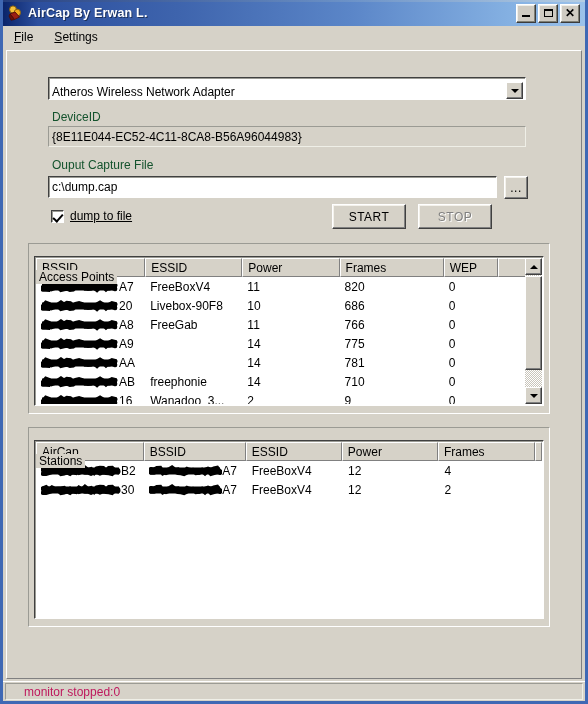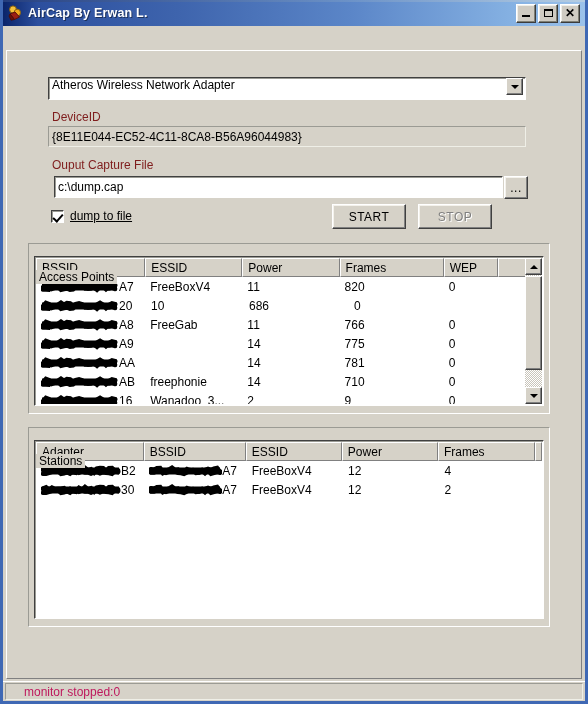--- a/index.html
+++ b/index.html
@@ -137,37 +137,37 @@
     border-top: 1px solid #ffffff;
     border-left: 1px solid #ffffff;
     border-right: 1px solid #808080;
     border-bottom: 1px solid #808080;
     box-sizing: border-box;
   }
 
   .field-label {
     position: absolute;
     font-size: 12px;
-    color: #7f1d1d;
+    color: #14532d;
     white-space: nowrap;
   }
 
   
   .combo {
     position: absolute;
     background: #ffffff;
     border: 1px solid #808080;
     border-top-color: #404040;
     border-left-color: #404040;
     border-right-color: #ffffff;
     border-bottom-color: #ffffff;
     box-sizing: border-box;
     box-shadow: inset 1px 1px 0 #9b9b94;
     display: flex;
-    align-items: flex-start;
+    align-items: flex-end;
   }
   .combo .val {
     padding-left: 3px;
     font-size: 12px;
     color: #000;
     flex: 1 1 auto;
     white-space: nowrap;
     overflow: hidden;
   }
   .combo-btn {
@@ -482,34 +482,38 @@
         </span>
       <span class="win-btn max">
           <span class="g"></span>
         </span>
       <span class="win-btn close">
           <span class="g">✕</span>
         </span>
     </span>
   </div>
 
+  <div id="menu-bar">
+    <span class="menu-item"><u>F</u><span>ile</span></span>
+    <span class="menu-item"><u>S</u><span>ettings</span></span>
+  </div>
 
   <div id="client">
     <div id="outer-panel">
 
       <div class="combo" style="left:41px; top:26px; width:478px; height:23px;">
         <span class="val">Atheros Wireless Network Adapter</span>
         <span class="combo-btn"></span>
       </div>
 
       <div class="field-label" style="left:45px; top:59px;">DeviceID</div>
       <div class="txt readonly" style="left:41px; top:75px; width:478px; height:21px;">{8E11E044-EC52-4C11-8CA8-B56A96044983}</div>
 
       <div class="field-label" style="left:45px; top:107px;text-align:right;">Ouput Capture File</div>
-      <div class="txt" style="left:47px; top:125px; width:449px; height:22px;">c:\dump.cap</div>
+      <div class="txt" style="left:41px; top:125px; width:449px; height:22px;">c:\dump.cap</div>
       <div class="btn" style="left:497px; top:125px; width:24px; height:23px;">...</div>
 
       <div class="cbx-wrap" style="left:44px; top:158px;">
         <span class="cbx-box checked"></span>
         <span class="cbx-label">dump to file</span>
       </div>
 
       <div class="btn" style="left:325px; top:153px; width:74px; height:25px;">START</div>
       <div class="btn disabled" style="left:411px; top:153px; width:74px; height:25px;">STOP</div>
 
@@ -549,20 +553,21 @@
                   <div class="lv-td" style="width:110px">
                     <span class="redact">
                       <svg width="78" height="12">
                         <rect x="1" y="2.5" width="75" height="7" fill="#000"></rect>
                         <path d="M 2.0 6.7 L 5.0 3.2 L 8.0 4.3 L 11.0 7.5 L 14.0 6.5 L 17.0 5.1 L 20.0 3.0 L 23.0 5.0 L 26.0 3.3 L 29.0 3.6 L 32.0 6.5 L 35.0 4.4 L 38.0 3.6 L 41.0 4.6 L 44.0 6.7 L 47.0 5.6 L 50.0 5.9 L 53.0 6.7 L 56.0 4.8 L 59.0 3.2 L 62.0 5.0 L 65.0 7.9 L 68.0 5.2 L 71.0 3.6 L 74.0 4.4" stroke="#000" stroke-width="5" fill="none" stroke-linecap="round"></path>
                         <path d="M 2.0 8.4 L 5.0 8.6 L 8.0 8.8 L 11.0 5.7 L 14.0 6.1 L 17.0 5.7 L 20.0 8.8 L 23.0 8.1 L 26.0 7.5 L 29.0 8.8 L 32.0 8.4 L 35.0 5.5 L 38.0 6.3 L 41.0 5.3 L 44.0 7.4 L 47.0 7.7 L 50.0 7.6 L 53.0 6.2 L 56.0 8.8 L 59.0 5.8 L 62.0 5.8 L 65.0 6.5 L 68.0 7.5 L 71.0 6.5 L 74.0 8.0" stroke="#000" stroke-width="4.5" fill="none" stroke-linecap="round"></path>
                       </svg>
                     </span>
                     <span>20</span>
                   </div>
+                  <div class="lv-td" style="width:98px">Livebox-90F8</div>
                   <div class="lv-td" style="width:98px">10</div>
                   <div class="lv-td" style="width:105px">686</div>
                   <div class="lv-td" style="width:55px">0</div>
                   <div class="lv-td" style="width:44px"></div>
                 </div>
                 <div class="lv-row">
                   <div class="lv-td" style="width:110px">
                     <span class="redact">
                       <svg width="78" height="12">
                         <rect x="1" y="2.5" width="75" height="7" fill="#000"></rect>
@@ -656,21 +661,21 @@
         </div>
       </div>
 
       <div class="group" style="left:21px; top:369px; width:522px; height:207px;">
         <div class="grp-border"></div>
         <div class="grp-title">Stations</div>
 
         <div class="listview" style="left:6px; top:20px; width:510px; height:179px;">
           <div class="lv-inner">
             <div class="lv-head" id="st-head">
-                <div class="lv-th" style="width:110px">Adapter</div>
+                <div class="lv-th" style="width:110px">AirCap</div>
                 <div class="lv-th" style="width:104px">BSSID</div>
                 <div class="lv-th" style="width:98px">ESSID</div>
                 <div class="lv-th" style="width:98px">Power</div>
                 <div class="lv-th" style="width:99px">Frames</div>
                 <div class="lv-th" style="width:1px"></div>
               </div>
             <div class="lv-body" id="st-body">
                 <div class="lv-row">
                   <div class="lv-td" style="width:110px">
                     <span class="redact">

